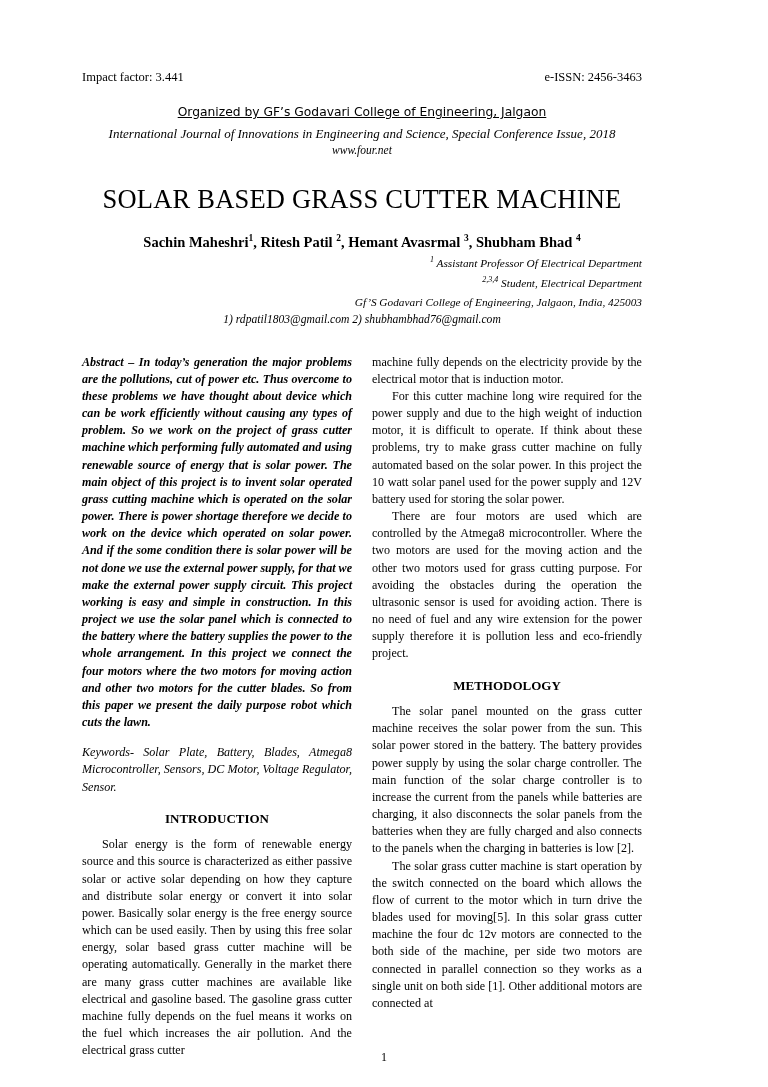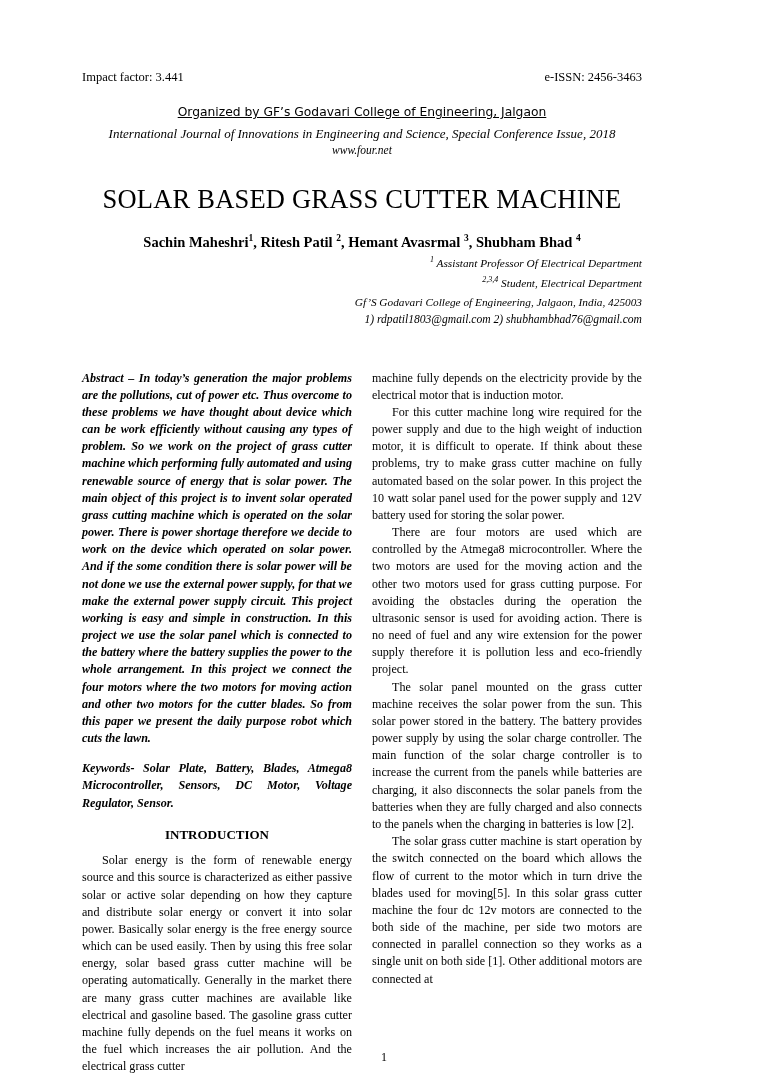--- a/index.html
+++ b/index.html
@@ -71,51 +71,51 @@
   .affil {
     text-align: right;
     font-family: "Liberation Serif", serif;
     font-style: italic;
     font-size: 11.3px;
     line-height: 1.45;
     margin-top: 3px;
   }
   .affil sup { font-size: 8px; }
   .emails {
-    text-align: right;
+    text-align: center;
     font-family: "Liberation Serif", serif;
     font-style: italic;
     font-size: 11.6px;
     margin-top: 2px;
   }
   .cols {
     display: flex;
     gap: 20px;
-    margin-top: 44px;
+    margin-top: 28px;
   }
   .col {
     width: 50%;
     font-size: 12.1px;
     line-height: 1.42;
     text-align: justify;
   }
   .col.left {
     font-style: italic;
     font-weight: bold;
   }
   .abstract p {
     margin: 0;
     text-indent: 0;
     font-style: italic;
     font-weight: bold;
   }
   .keywords {
     margin-top: 13px;
     font-style: italic;
-    font-weight: bold;
+    font-weight: normal;
   }
   .sec-head {
     text-align: center;
     font-weight: bold;
     font-style: normal;
     font-size: 13px;
     margin: 14px 0 8px 0;
     font-family: "Liberation Serif", serif;
   }
   .body-para {
@@ -177,20 +177,21 @@
       </div>
       <div class="keywords">Keywords- Solar Plate, Battery, Blades, Atmega8 Microcontroller, Sensors, DC Motor, Voltage Regulator, Sensor.</div>
       <div class="sec-head">INTRODUCTION</div>
       <p class="body-para">Solar energy is the form of renewable energy source and this source is characterized as either passive solar or active solar depending on how they capture and distribute solar energy or convert it into solar power. Basically solar energy is the free energy source which can be used easily.  Then by using this free solar energy, solar based grass cutter machine will be operating automatically. Generally in the market there are many grass cutter machines are available like electrical and gasoline based. The gasoline grass cutter machine fully depends on the fuel means it works on the fuel which increases the air pollution. And the electrical grass cutter</p>
     </div>
 
     <div class="col right">
       <p class="noindent">machine fully depends on the electricity provide by the electrical motor that is induction motor.</p>
       <p>For this cutter machine long wire required for the power supply and due to the high weight of induction motor, it is difficult to operate. If think about these problems, try to make grass cutter machine on fully automated based on the solar power. In this project the 10 watt solar panel used for the power supply and 12V battery used for storing the solar power.</p>
       <p>There are four motors are used which are controlled by the Atmega8 microcontroller. Where the two motors are used for the moving action and the other two motors used for grass cutting purpose. For avoiding the obstacles during the operation the ultrasonic sensor is used for avoiding action. There is no need of fuel and any wire extension for the power supply therefore it is pollution less and eco-friendly project.</p>
+      <div class="sec-head">METHODOLOGY</div>
       <p>The solar panel mounted on the grass cutter machine receives the solar power from the sun. This solar power stored in the battery. The battery provides power supply by using the solar charge controller. The main function of the solar charge controller is to increase the current from the panels while batteries are charging, it also disconnects the solar panels from the batteries when they are fully charged and also connects to the panels when the charging in batteries is low [2].</p>
       <p>The solar grass cutter machine is start operation by the switch connected on the board which allows the flow of current to the motor which in turn drive the blades used for moving[5].  In this solar grass cutter machine the four dc 12v motors are connected to the both side of the machine, per side two motors are connected in parallel connection so they works as a single unit on both side [1]. Other additional motors are connected at</p>
     </div>
 
   </div>
 
   <div class="page-num">1</div>
 </div>
 
 </body></html>

